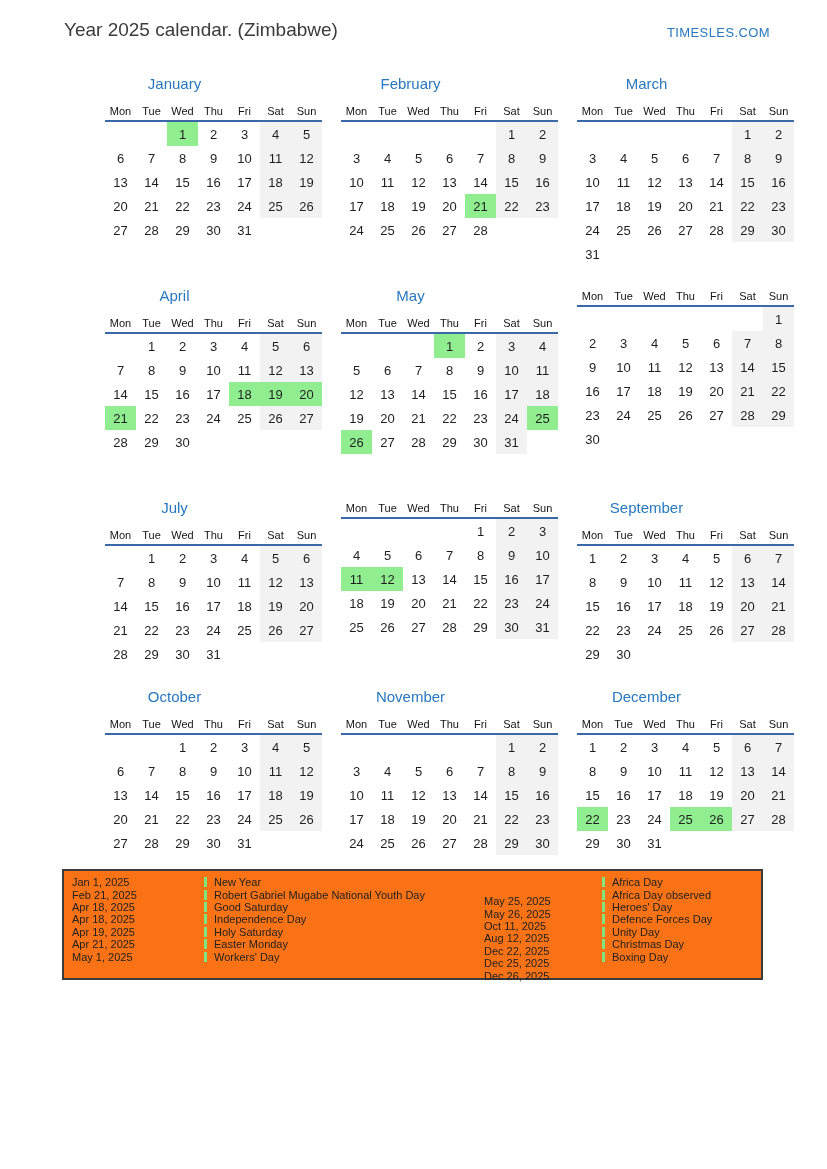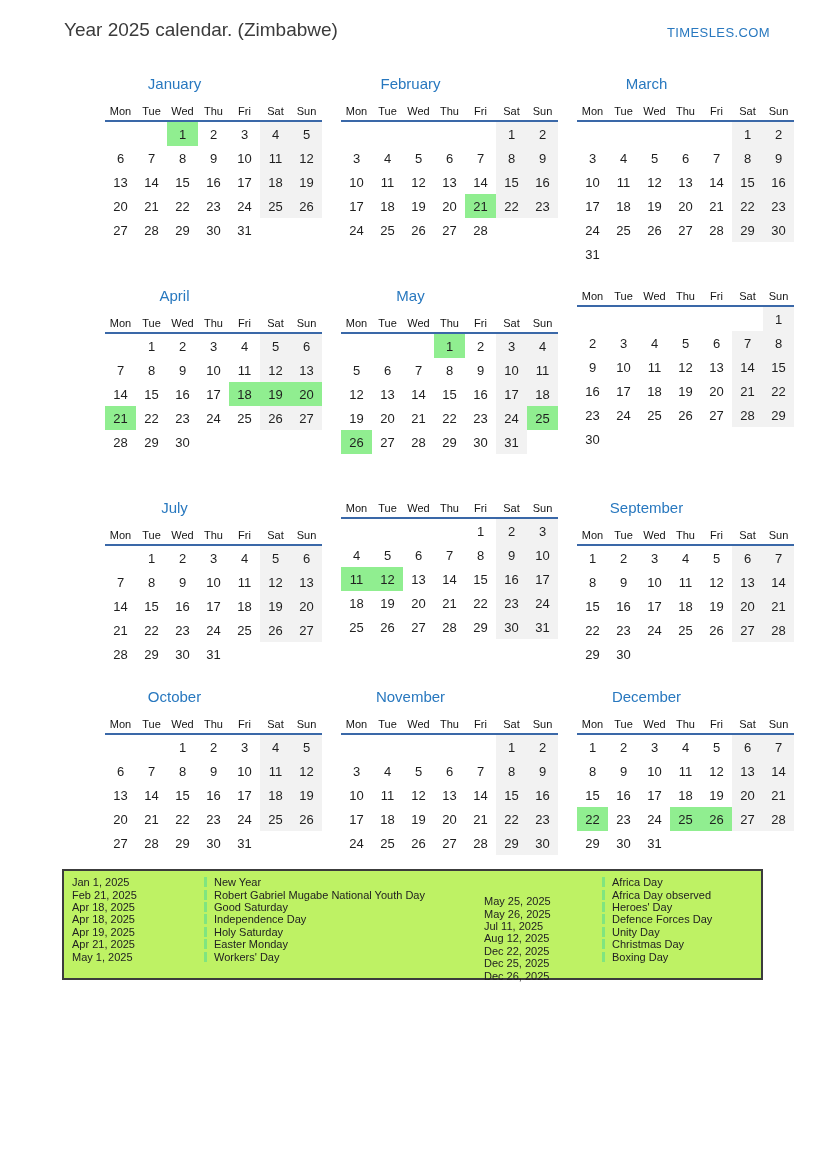--- a/index.html
+++ b/index.html
@@ -39,21 +39,21 @@
   .month-table td {
     width:31px; height:24px; padding:0;
     font-size:13px; color:#1f1f1f; text-align:center;
   }
   .month-table td.weekend { background:var(--weekend-gray); }
   .month-table td.holiday { background:var(--holiday-green); }
   .legend {
     position:absolute; left:62px; top:869px; width:701px; height:111px;
     border:2px solid #3c3c3c; box-sizing:border-box;
     padding:5px 0 0 8px;
-    display:flex; background:#bef264;
+    display:flex; background:#f97316;
   }
   .legend-col { display:flex; flex-direction:column; }
   .legend-col-left { width:412px; }
   .legend-row { display:flex; align-items:center; height:12.4px; font-size:11px; color:#222; }
   .legend-date-left { width:132px; }
   .legend-date-right { width:118px;margin-top:38px; }
   .legend-bar {
     width:3px; height:10px; background:var(--legend-green);
     margin-right:7px; flex:none;
   }
@@ -883,21 +883,21 @@
         <span class="legend-date-right">May 25, 2025</span>
         <span class="legend-bar"></span>
         <span class="legend-name">Africa Day</span>
       </div>
       <div class="legend-row">
         <span class="legend-date-right">May 26, 2025</span>
         <span class="legend-bar"></span>
         <span class="legend-name">Africa Day observed</span>
       </div>
       <div class="legend-row">
-        <span class="legend-date-right">Jul 11, 2025</span>
+        <span class="legend-date-right">Oct 11, 2025</span>
         <span class="legend-bar"></span>
         <span class="legend-name">Heroes' Day</span>
       </div>
       <div class="legend-row">
         <span class="legend-date-right">Aug 12, 2025</span>
         <span class="legend-bar"></span>
         <span class="legend-name">Defence Forces Day</span>
       </div>
       <div class="legend-row">
         <span class="legend-date-right">Dec 22, 2025</span>

